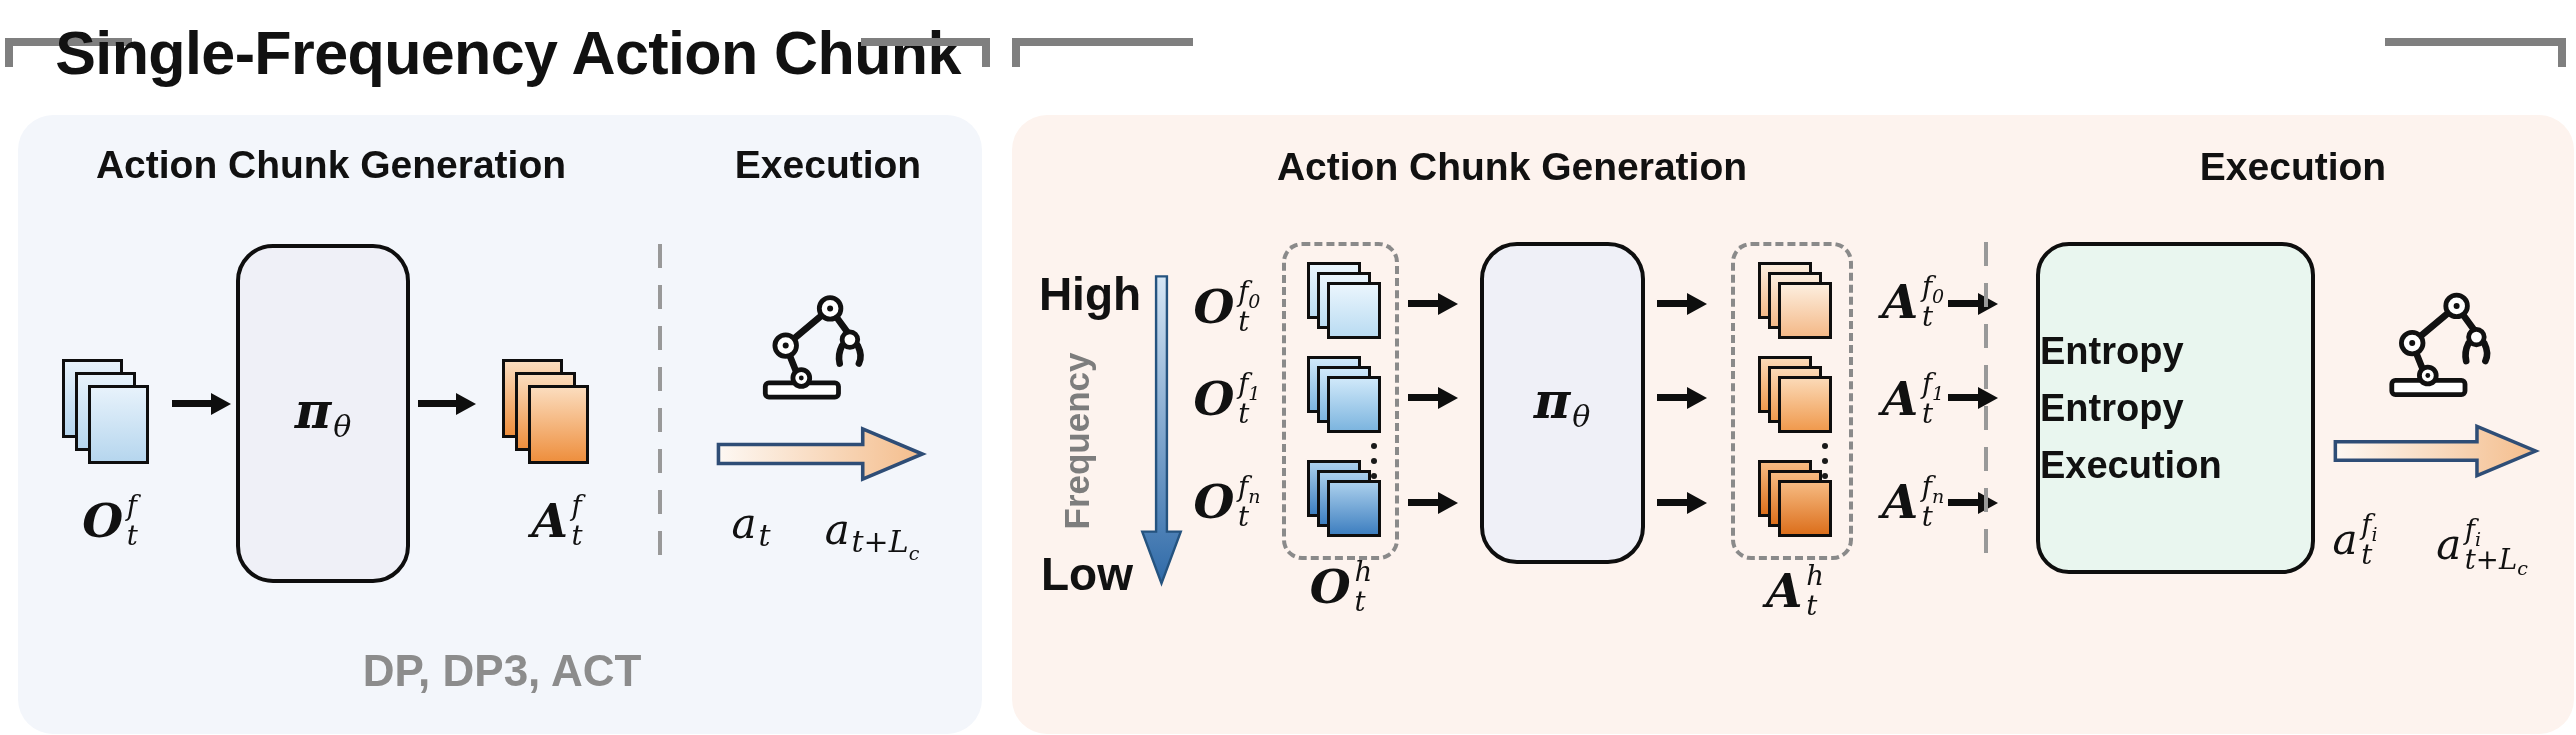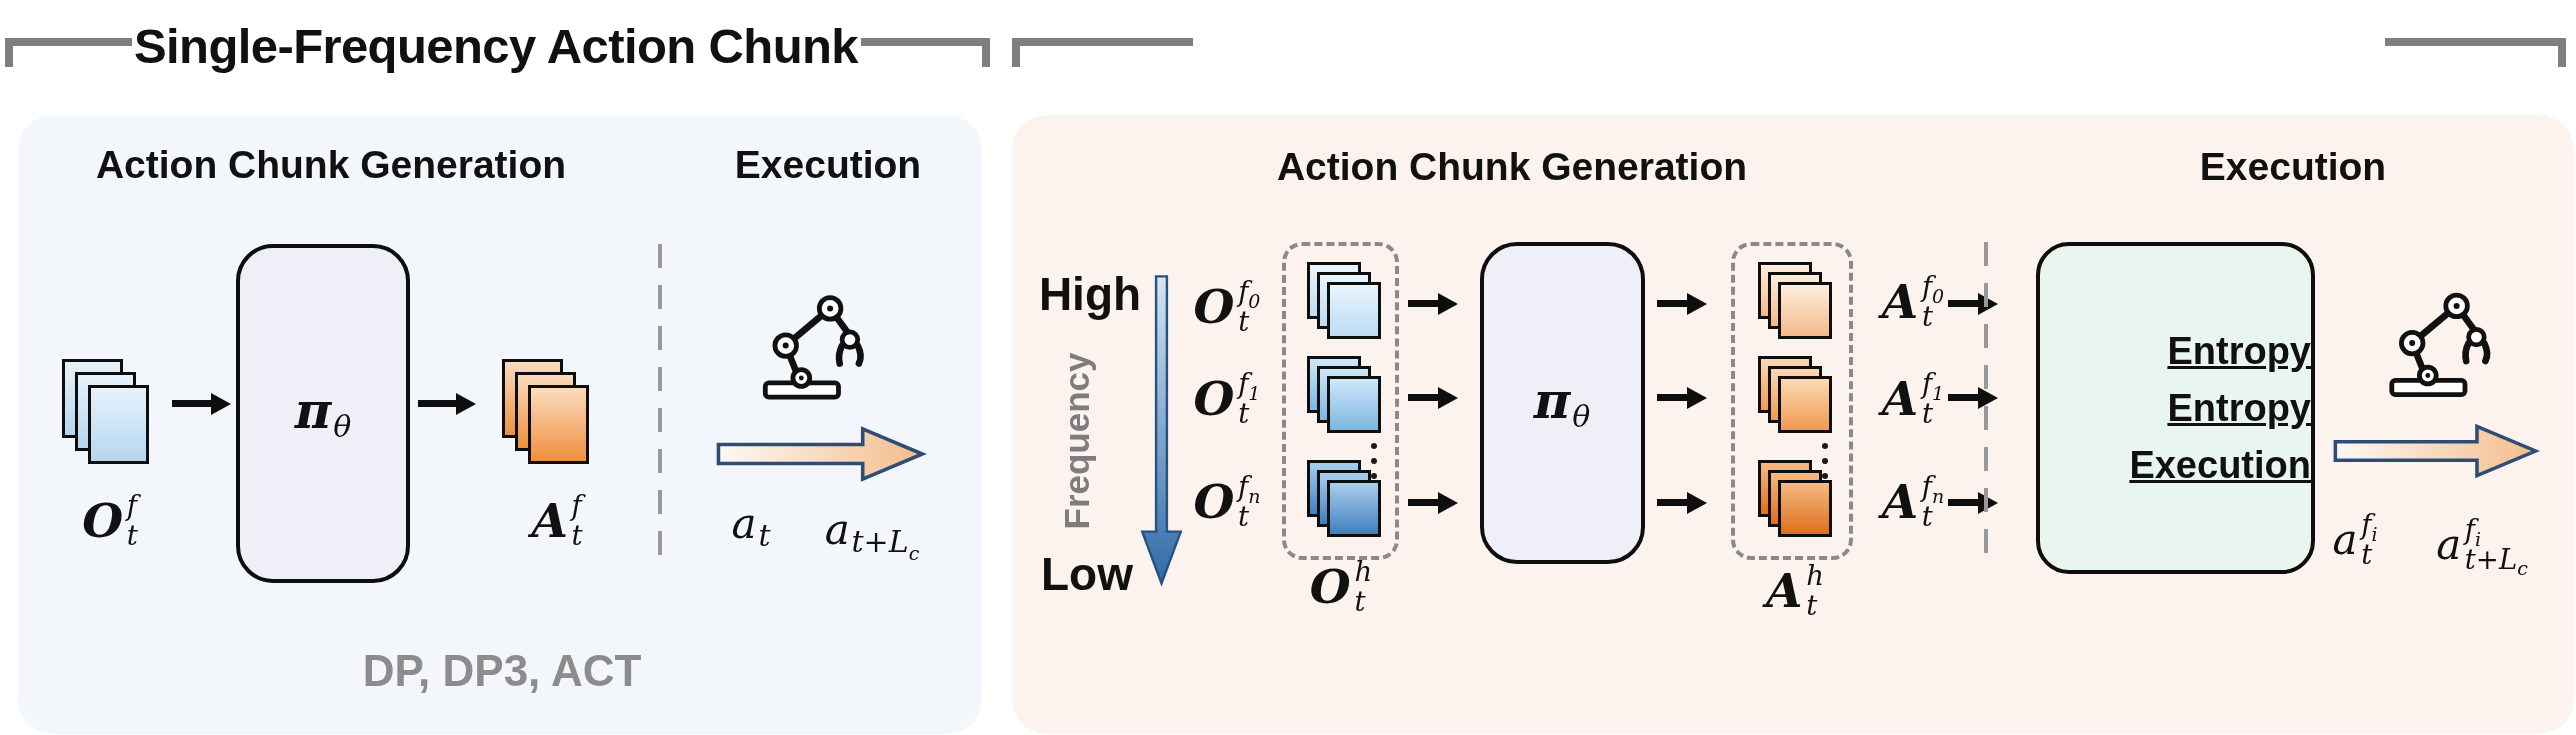--- a/index.html
+++ b/index.html
@@ -2,34 +2,34 @@
 <html style="font-size:9.6px"><head>
 <meta charset="utf-8">
 <style>
   html,body{margin:0;padding:0;background:#ffffff;}
   #canvas{position:relative;width:2576px;height:735px;background:#ffffff;
           font-family:"Liberation Sans",sans-serif;color:#111;overflow:hidden;}
 
   
   .tbar{position:absolute;height:7.8px;background:#7f7f7f;}
   .tdrop{position:absolute;width:7.8px;height:29px;background:#7f7f7f;}
-  .ftitle{position:absolute;top:18px;font-size:49px;font-weight:bold;white-space:nowrap;
-          transform:translateX(-50%);letter-spacing:-0.6px;}
+  .ftitle{position:absolute;top:18px;font-size:61px;font-weight:bold;white-space:nowrap;
+          transform:translateX(-50%);letter-spacing:-0.6px;margin-left:12px;}
 
   
   .panel{position:absolute;border-radius:35px;}
   #panel-left{left:18px;top:115px;width:964px;height:619px;background:#f3f6fb;}
   #panel-right{left:1012px;top:115px;width:1562px;height:619px;background:#fdf3ee;}
 
   .hdr{position:absolute;font-size:39px;font-weight:bold;white-space:nowrap;
        transform:translateX(-50%);}
 
   
   .procbox{position:absolute;border:4.2px solid #0e0e0e;border-radius:37px;background:#eff0f7;
-           box-sizing:border-box;display:flex;align-items:flex-end;justify-content:center;text-decoration:underline;}
+           box-sizing:border-box;display:flex;align-items:flex-start;justify-content:center;}
   .greenbox{background:#e9f6ef;border-radius:33px;flex-direction:column;
             font-size:38px;font-weight:bold;line-height:1.5;text-align:center;}
 
   
   .dashbox{position:absolute;border:4.2px dashed #8a8a8a;border-radius:20.3px;box-sizing:border-box;}
   .vdash{position:absolute;width:4.2px;
          background:repeating-linear-gradient(to bottom,#999 0 24px,transparent 24px 41px);}
 
   
   .stack{position:absolute;}

